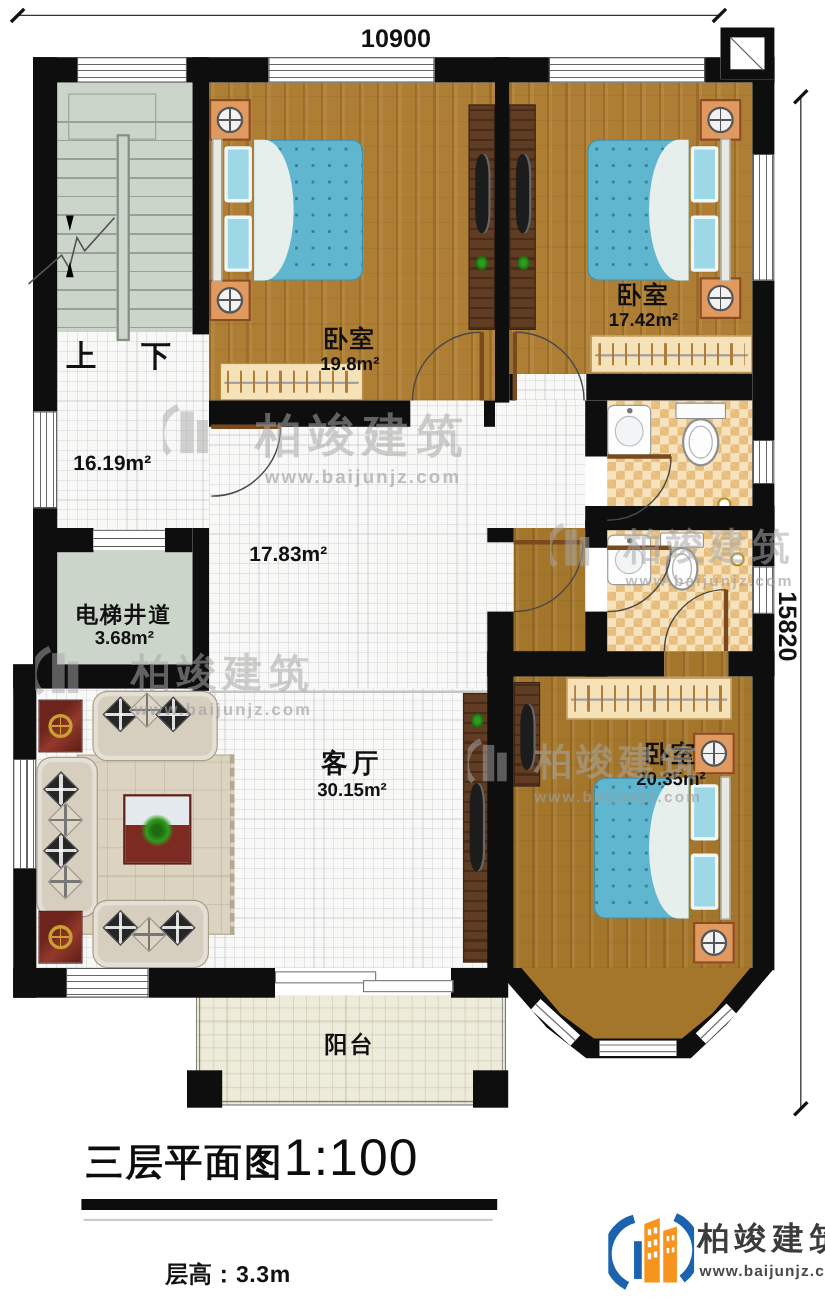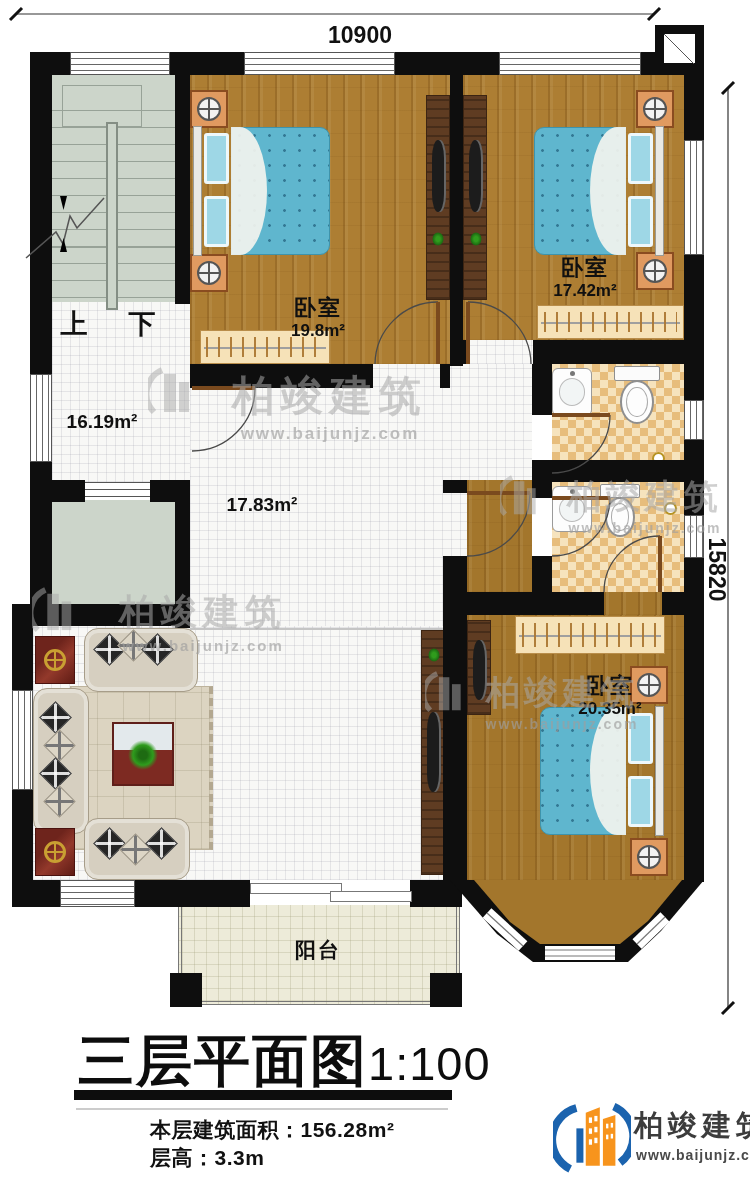--- a/index.html
+++ b/index.html
@@ -94,21 +94,21 @@
   .rlabel.big .rname{font-size:24px;letter-spacing:4px;}
   .updown{position:absolute;z-index:6;font-size:27px;font-weight:700;color:#111;}
   .dim{position:absolute;z-index:8;font-size:23px;font-weight:700;color:#111;font-family:"Liberation Sans",sans-serif;text-align:center;}
   
   .wm{position:absolute;z-index:7;text-align:center;pointer-events:none;}
   .wm .t{font-weight:700;color:rgba(168,168,168,.55);letter-spacing:7px;white-space:nowrap;}
   .wm .u{font-weight:700;color:rgba(158,158,158,.65);letter-spacing:2px;white-space:nowrap;}
   .wmglyph{position:absolute;z-index:7;opacity:.5;}
   
   .title-row{position:absolute;left:78px;top:1024px;z-index:9;color:#0d0d0d;white-space:nowrap;}
-  .title-cn{font-size:56px;font-weight:700;letter-spacing:2px;}
+  .title-cn{font-size:34px;font-weight:700;letter-spacing:2px;}
   .title-scale{font-size:47px;font-weight:400;letter-spacing:1px;}
   .title-bar{position:absolute;left:74px;top:1090px;width:378px;height:10px;background:#0d0d0d;z-index:9;}
   .title-line{position:absolute;left:76px;top:1108px;width:372px;height:2px;background:#cccccc;z-index:9;}
   .infoline{position:absolute;left:150px;z-index:9;font-size:21px;font-weight:600;color:#111;letter-spacing:.5px;}
   
   .logo-text{position:absolute;left:634px;top:1106px;z-index:9;font-size:29px;font-weight:800;color:#3c3c3c;letter-spacing:5px;white-space:nowrap;}
   .logo-url{position:absolute;left:636px;top:1147px;z-index:9;font-size:14px;font-weight:700;color:#4a4a4a;letter-spacing:1px;white-space:nowrap;}
   svg.overlay{position:absolute;left:0;top:0;z-index:5;pointer-events:none;}
   svg.glyphsvg{display:block;}
 </style>
@@ -330,20 +330,28 @@
     <div class="rarea">19.8m²</div>
   </div>
   <div class="rlabel" style="left:505px;top:256px;width:160px">
     <div class="rname">卧室</div>
     <div class="rarea">17.42m²</div>
   </div>
   <div class="rlabel" style="left:530px;top:674px;width:160px">
     <div class="rname">卧室</div>
     <div class="rarea">20.35m²</div>
   </div>
+  <div class="rlabel small" style="left:43px;top:548px;width:140px">
+    <div class="rname">电梯井道</div>
+    <div class="rarea">3.68m²</div>
+  </div>
+  <div class="rlabel big" style="left:250px;top:682px;width:140px">
+    <div class="rname">客厅</div>
+    <div class="rarea">30.15m²</div>
+  </div>
   <div class="rlabel" style="left:42px;top:411px;width:120px">
     <div class="rarea" style="font-size:19px">16.19m²</div>
   </div>
   <div class="rlabel" style="left:202px;top:494px;width:120px">
     <div class="rarea" style="font-size:19px">17.83m²</div>
   </div>
   <div class="rlabel" style="left:248px;top:938px;width:140px">
     <div class="rname" style="font-size:21px">阳台</div>
   </div>
   <div class="updown" style="left:54px;top:306px;width:40px;text-align:center">上</div>
@@ -395,23 +403,20 @@
   <div class="wm" style="left:462px;top:670px;width:200px">
     <div class="t" style="font-size:34px;letter-spacing:4px">柏竣建筑</div>
     <div class="u" style="font-size:14px">www.baijunjz.com</div>
   </div>
 
   <div class="title-row">
     <span class="title-cn">三层平面图</span><span class="title-scale">1:100</span>
   </div>
   <div class="title-bar"></div>
   <div class="title-line"></div>
-  <div class="infoline" style="top:1116px">
-    <span>本层建筑面积：</span><span>156.28m²</span>
-  </div>
   <div class="infoline" style="top:1144px">
     <span>层高：</span><span>3.3m</span>
   </div>
 
   <div class="abs" style="left:553px;top:1094px;z-index:9">
     <svg class="glyphsvg" width="78" height="82" viewBox="0 0 100 105">
       <path d="M22,96 A42,42 0 0 1 30,18" fill="none" stroke="#1b63ae" stroke-width="10"></path>
       <path d="M78,16 A42,42 0 0 1 86,88" fill="none" stroke="#1b63ae" stroke-width="10"></path>
       <rect x="30" y="44" width="9" height="44" fill="#1b63ae"></rect>
       <polygon points="42,24 60,17 60,92 42,92" fill="#f7941d"></polygon>

